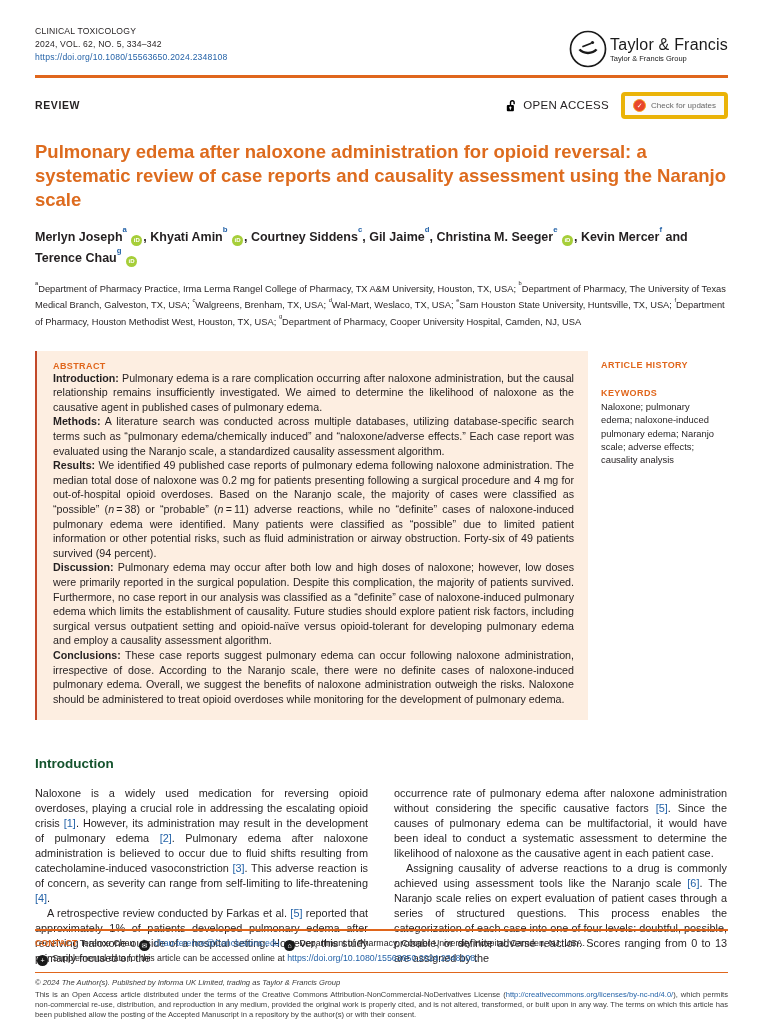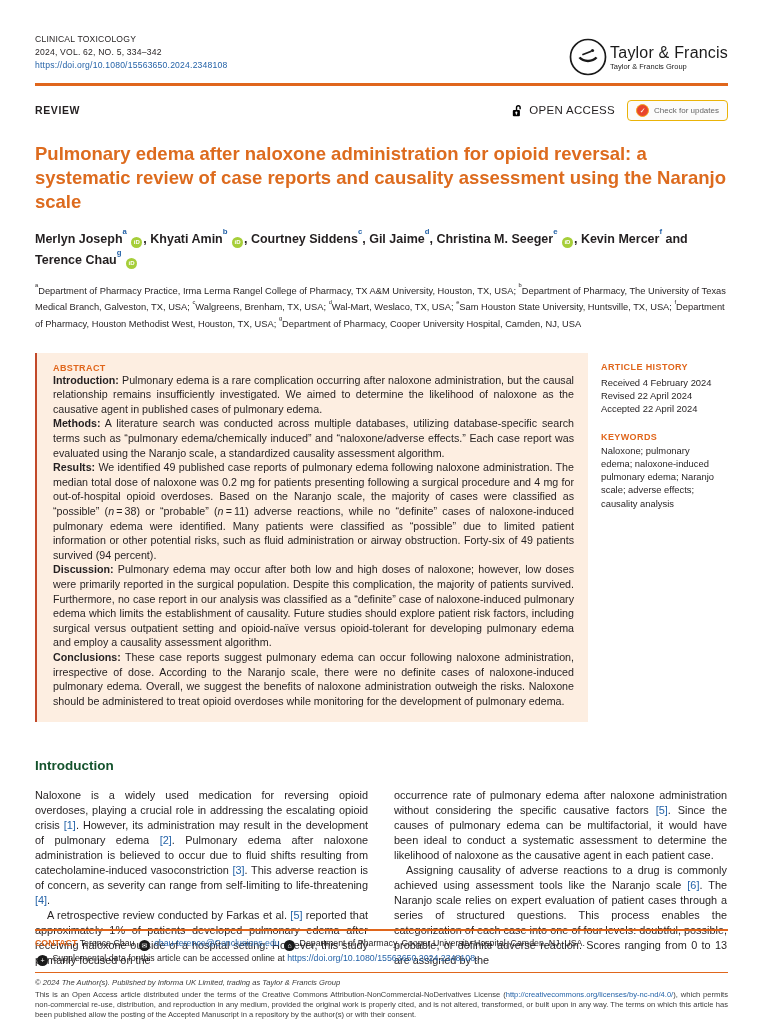--- a/index.html
+++ b/index.html
@@ -1,35 +1,35 @@
 <!DOCTYPE html>
 <html><head>
 <meta charset="utf-8">
 <style>
   html,body{margin:0;padding:0;background:#ffffff;}
   .page{
     position:relative;width:758px;height:1023px;overflow:hidden;background:#fff;
     font-family:"Liberation Sans","DejaVu Sans",sans-serif;color:#231f20;
   }
-  .inner{padding:8px 30px 0 35px;}
+  .inner{padding:0 30px 0 35px;}
   
   .masthead{display:flex;justify-content:space-between;align-items:flex-start;padding-top:25px;}
   .jmeta{font-size:8.6px;line-height:13px;letter-spacing:.2px;color:#231f20;}
   .jmeta .doi{color:#2563a8;text-decoration:none;}
   .pub{display:flex;align-items:center;gap:2px;margin-top:4px;}
   .pub-names .pname{font-size:16px;font-weight:500;color:#1a1a1a;letter-spacing:.2px;line-height:17px;}
   .pub-names .pgroup{font-size:7.5px;color:#1a1a1a;margin-top:1px;}
   .rule{height:2.5px;background:#e0661c;margin-top:6px;}
   .rule-thin{height:1.5px;background:#e0661c;}
   
   .badge-row{display:flex;justify-content:space-between;align-items:center;margin-top:14px;}
   .review{font-size:10.5px;font-weight:700;letter-spacing:.6px;}
   .badge-right{display:flex;align-items:center;gap:12px;}
   .oa{display:flex;align-items:center;gap:5px;font-size:11.5px;font-weight:400;letter-spacing:.3px;}
-  .check-btn{display:flex;align-items:center;gap:5px;border:1px solid #eab308;border-radius:4px;
+  .check-btn{display:flex;align-items:center;gap:5px;border:4px solid #eab308;border-radius:4px;
     background:#fbfbfb;padding:3px 8px;font-size:8px;color:#666;font-family:inherit;cursor:pointer;}
   .crossmark{width:11px;height:11px;border-radius:50%;background:#e8452c;border:1.5px solid #f6a21e;
     color:#fff;font-size:7px;line-height:11px;text-align:center;box-sizing:content-box;}
   
   .title{font-size:18.5px;line-height:24px;font-weight:700;color:#dd6b1e;margin:21px 0 0;}
   .authors{margin-top:13px;font-size:12.5px;font-weight:600;line-height:18px;}
   .authors sup{font-size:62%;position:relative;top:-.45em;color:#2563a8;font-weight:600;}
   .orcid{display:inline-block;width:11px;height:11px;border-radius:50%;background:#a6ce39;color:#fff;
     font-size:6px;font-weight:700;text-align:center;line-height:11px;vertical-align:-1px;margin:0 1px;}
   .affil{margin-top:13px;font-size:9.3px;line-height:13.2px;color:#231f20;}
@@ -123,25 +123,20 @@
         <div id="abstract-paragraphs">
             <p><b>Introduction:</b> Pulmonary edema is a rare complication occurring after naloxone administration, but the causal relationship remains insufficiently investigated. We aimed to determine the likelihood of naloxone as the causative agent in published cases of pulmonary edema.</p>
             <p><b>Methods:</b> A literature search was conducted across multiple databases, utilizing database-specific search terms such as “pulmonary edema/chemically induced” and “naloxone/adverse effects.” Each case report was evaluated using the Naranjo scale, a standardized causality assessment algorithm.</p>
             <p><b>Results:</b> We identified 49 published case reports of pulmonary edema following naloxone administration. The median total dose of naloxone was 0.2 mg for patients presenting following a surgical procedure and 4 mg for out-of-hospital opioid overdoses. Based on the Naranjo scale, the majority of cases were classified as “possible” (<i>n</i> = 38) or “probable” (<i>n</i> = 11) adverse reactions, while no “definite” cases of naloxone-induced pulmonary edema were identified. Many patients were classified as “possible” due to limited patient information or other potential risks, such as fluid administration or airway obstruction. Forty-six of 49 patients survived (94 percent).</p>
             <p><b>Discussion:</b> Pulmonary edema may occur after both low and high doses of naloxone; however, low doses were primarily reported in the surgical population. Despite this complication, the majority of patients survived. Furthermore, no case report in our analysis was classified as a “definite” case of naloxone-induced pulmonary edema which limits the establishment of causality. Future studies should explore patient risk factors, including surgical versus outpatient setting and opioid-naïve versus opioid-tolerant for developing pulmonary edema and employ a causality assessment algorithm.</p>
             <p><b>Conclusions:</b> These case reports suggest pulmonary edema can occur following naloxone administration, irrespective of dose. According to the Naranjo scale, there were no definite cases of naloxone-induced pulmonary edema. Overall, we suggest the benefits of naloxone administration outweigh the risks. Naloxone should be administered to treat opioid overdoses while monitoring for the development of pulmonary edema.</p>
           </div>
       </div>
       <aside class="side">
         <div class="sec-label">ARTICLE HISTORY</div>
-        <div class="entries" id="history-entries">
-            <div>Received 4 February 2024</div>
-            <div>Revised 22 April 2024</div>
-            <div>Accepted 22 April 2024</div>
-          </div>
         <div class="sec-label kw">KEYWORDS</div>
         <div>Naloxone; pulmonary edema; naloxone-induced pulmonary edema; Naranjo scale; adverse effects; causality analysis</div>
       </aside>
     </div>
 
     <div class="body-sec">
       <h2>Introduction</h2>
       <div class="cols">
         <div class="col" id="col1">
             <p class="">Naloxone is a widely used medication for reversing opioid overdoses, playing a crucial role in addressing the escalating opioid crisis <span class="ref">[1]</span>. However, its administration may result in the development of pulmonary edema <span class="ref">[2]</span>. Pulmonary edema after naloxone administration is believed to occur due to fluid shifts resulting from catecholamine-induced vasoconstriction <span class="ref">[3]</span>. This adverse reaction is of concern, as severity can range from self-limiting to life-threatening <span class="ref">[4]</span>.</p>

